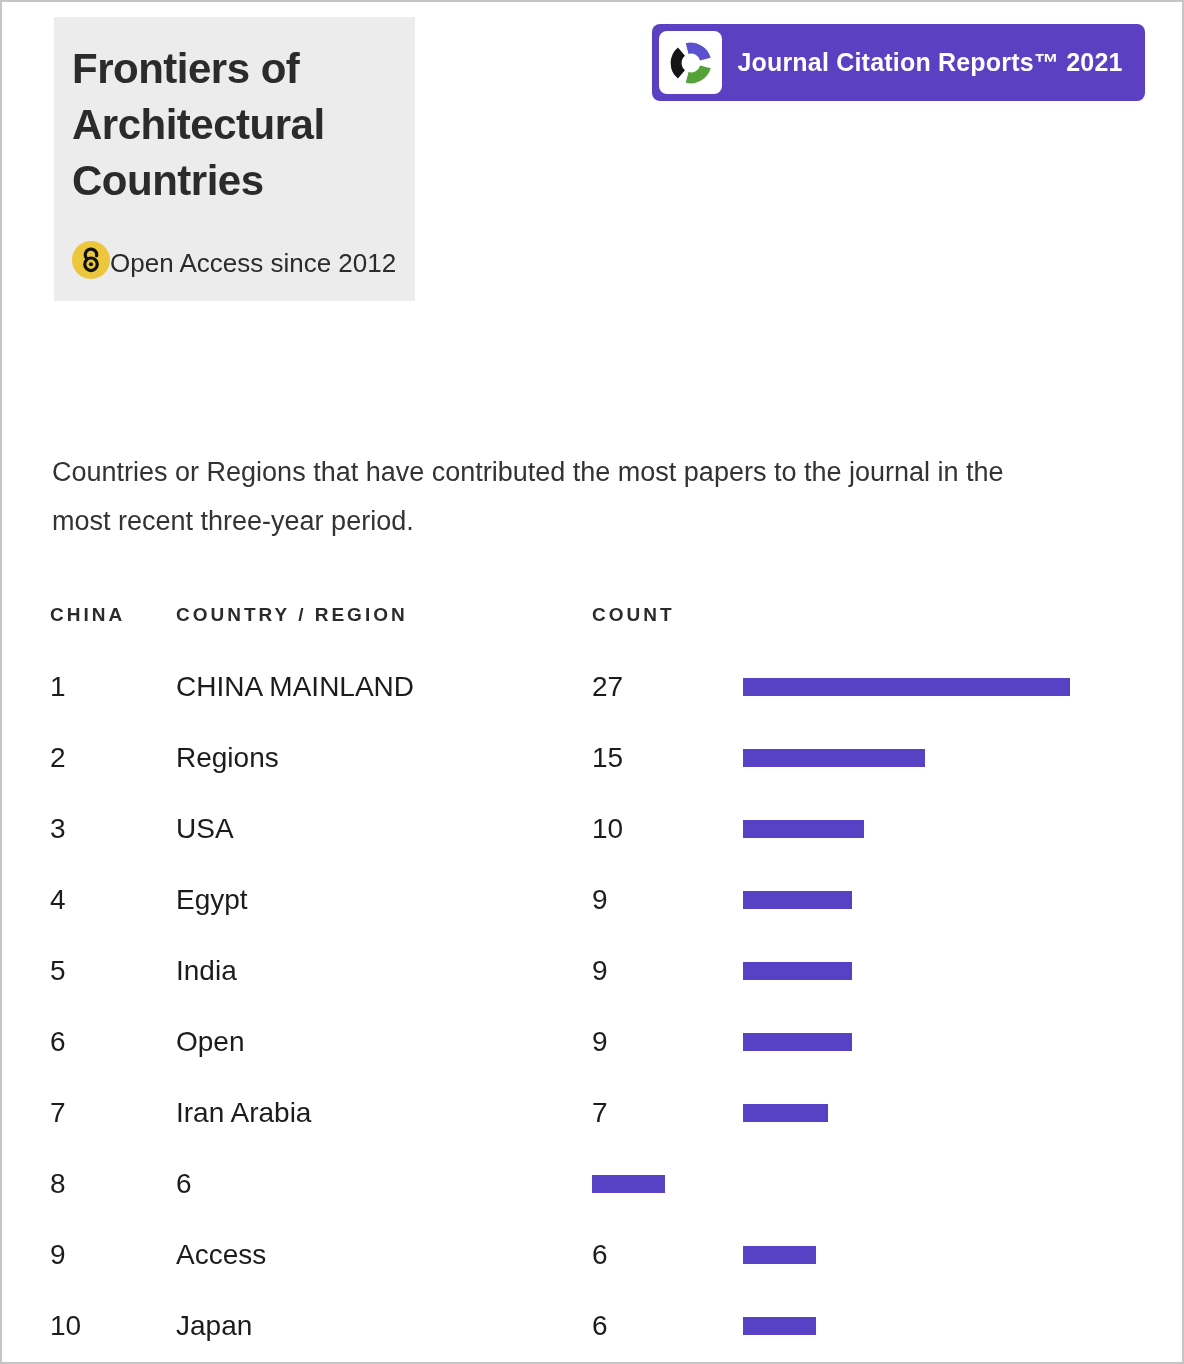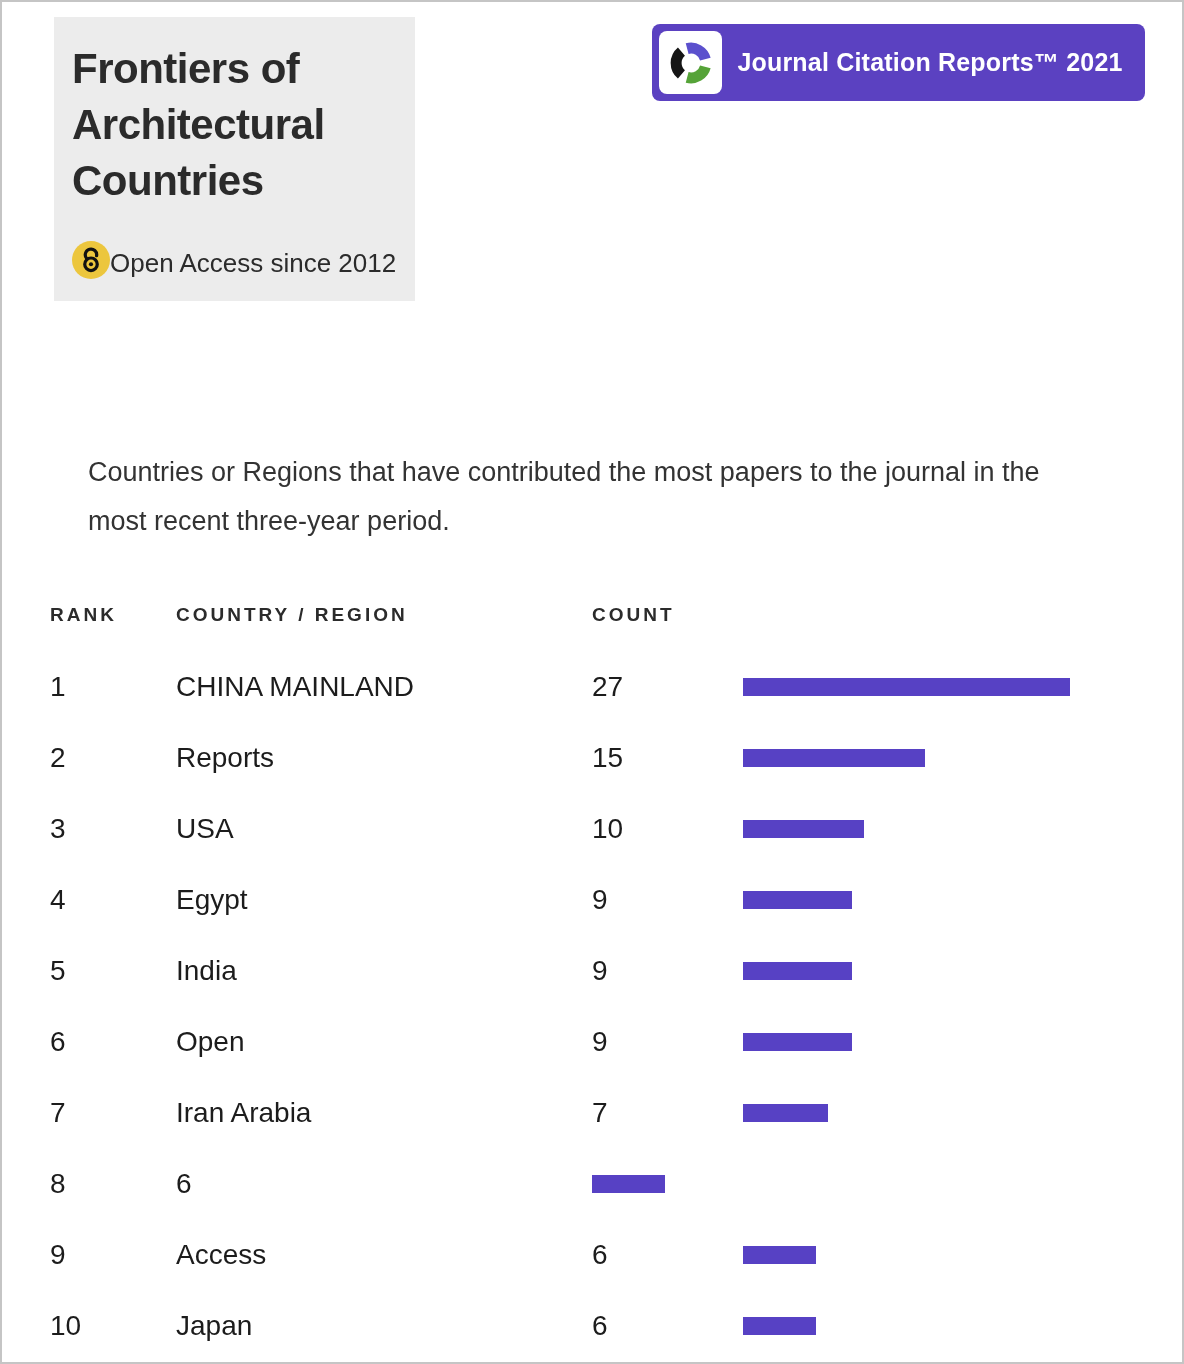--- a/index.html
+++ b/index.html
@@ -77,21 +77,21 @@
     letter-spacing: -1px;
     color: #3b3b3b;
   }
   .page-description {
     position: absolute;
     left: 50px; top: 446px;
     font-size: 27px;
     line-height: 49px;
     color: #333;
   }
-  .page-description span { display: block; margin-left: 36px; }
+  .page-description span { display: block; }
 
   
   .table {
     position: absolute;
     left: 48px; top: 596px;
     right: 40px;
   }
   .thead, .trow {
     display: grid;
     grid-template-columns: 126px 416px 151px 1fr;
@@ -144,37 +144,37 @@
   </div>
 
 
   <p class="page-description">
     <span>Countries or Regions that have contributed the most papers to the journal in the</span>
     <span>most recent three-year period.</span>
   </p>
 
   <div class="table">
     <div class="thead">
-      <div class="th">RANK</div>
+      <div class="th">CHINA</div>
       <div class="th">COUNTRY / REGION</div>
       <div class="th">COUNT</div>
       <div class="th"></div>
     </div>
     <div class="tbody">
         <div class="trow">
           <div class="cell">1</div>
           <div class="cell">CHINA MAINLAND</div>
           <div class="cell">27</div>
           <div class="barcell">
             <div class="bar" style="width: 327px; background: rgb(87, 65, 196);"></div>
           </div>
         </div>
         <div class="trow">
           <div class="cell">2</div>
-          <div class="cell">Reports</div>
+          <div class="cell">Regions</div>
           <div class="cell">15</div>
           <div class="barcell">
             <div class="bar" style="width: 182px; background: rgb(87, 65, 196);"></div>
           </div>
         </div>
         <div class="trow">
           <div class="cell">3</div>
           <div class="cell">USA</div>
           <div class="cell">10</div>
           <div class="barcell">

